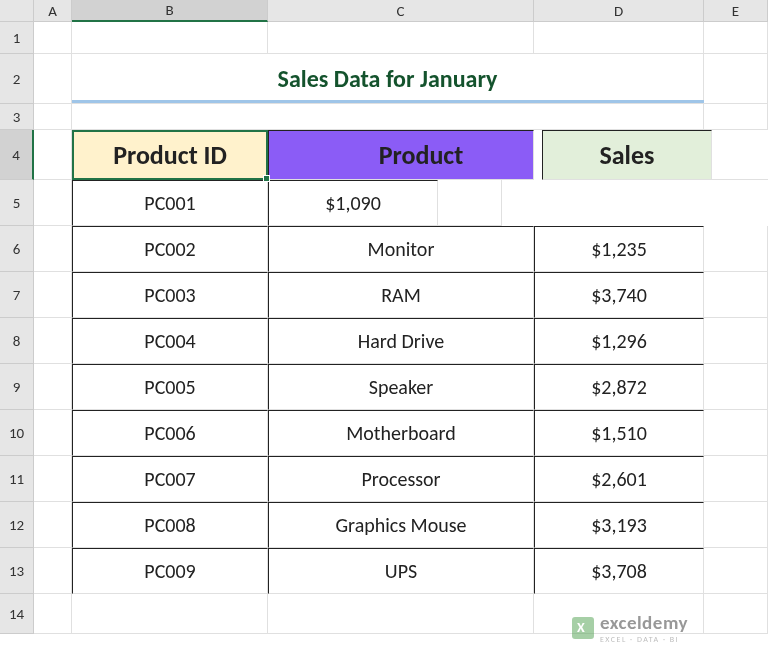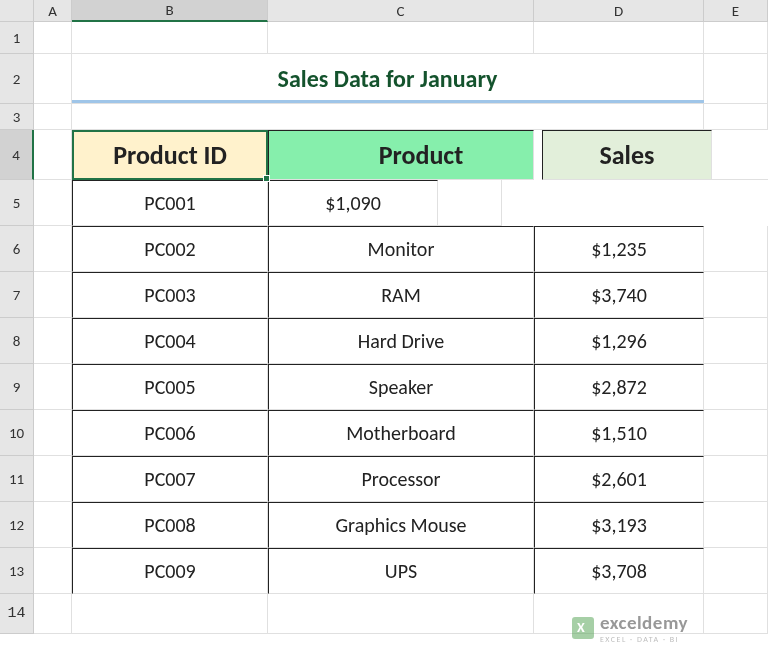--- a/index.html
+++ b/index.html
@@ -91,21 +91,21 @@
     display:flex;
     align-items:center;
     justify-content:center;
     font-size:20px;
     color:#222;
   }
   
   .cA{width:38px;} .cB{width:196px;} .cC{width:266px;} .cD{width:170px;} .cE{width:64px;}
   
   .r1{height:32px;} .r2{height:50px;} .r3{height:26px;} .r4{height:50px;}
-  .rd{height:46px;} .r14{height:40px;font-family:Liberation Mono, monospace;}
+  .rd{height:46px;} .r14{height:40px;}
   
   .title-cell{
     font-weight:700;
     font-size:24px;
     color:#14532d;
   }
   .title-underline{
     position:absolute;
     left:72px; 
     top:100px;
@@ -116,21 +116,21 @@
   
   .tbl .cell{
     border:1px solid #222;
     font-size:20px;
   }
   .tbl .hd{
     font-weight:700;
     font-size:26px;
   }
   .hdB{background:#fff2cc;}
-  .hdC{background:#86efac;padding-left:40px;}
+  .hdC{background:#8b5cf6;padding-left:40px;}
   .hdD{background:#e2efda;margin-left:8px;}
   
   .selection{
     position:absolute;
     border:2px solid #217346;
     pointer-events:none;
   }
   .sel-handle{
     position:absolute;
     width:7px;height:7px;

